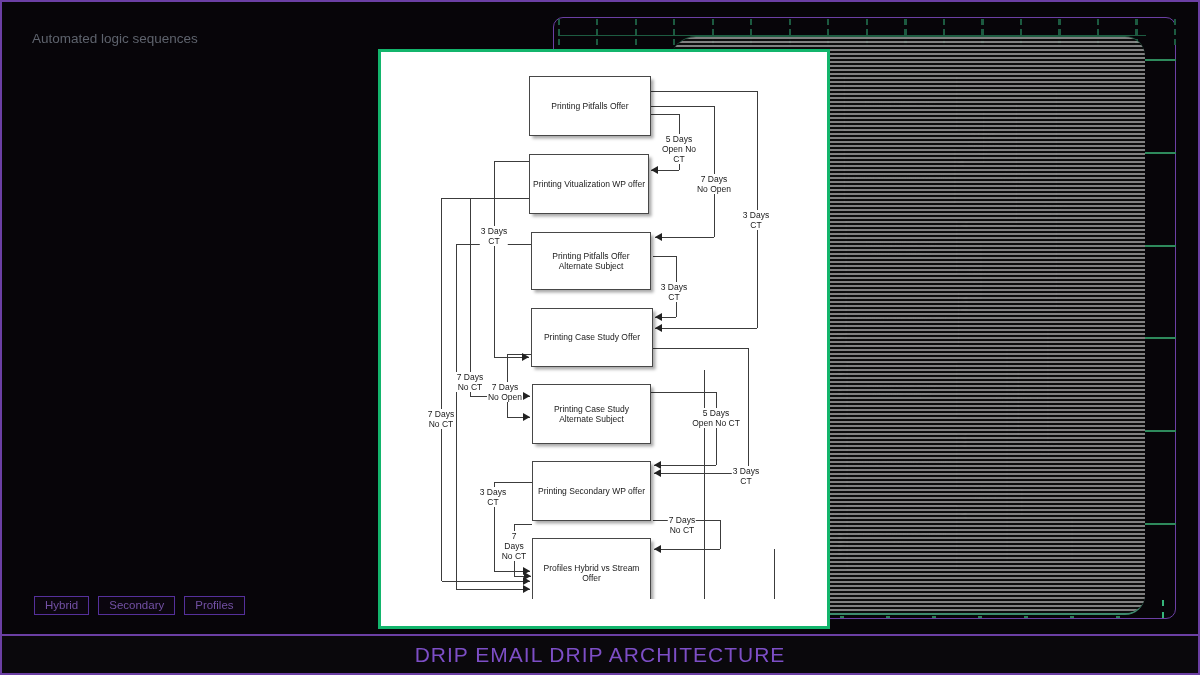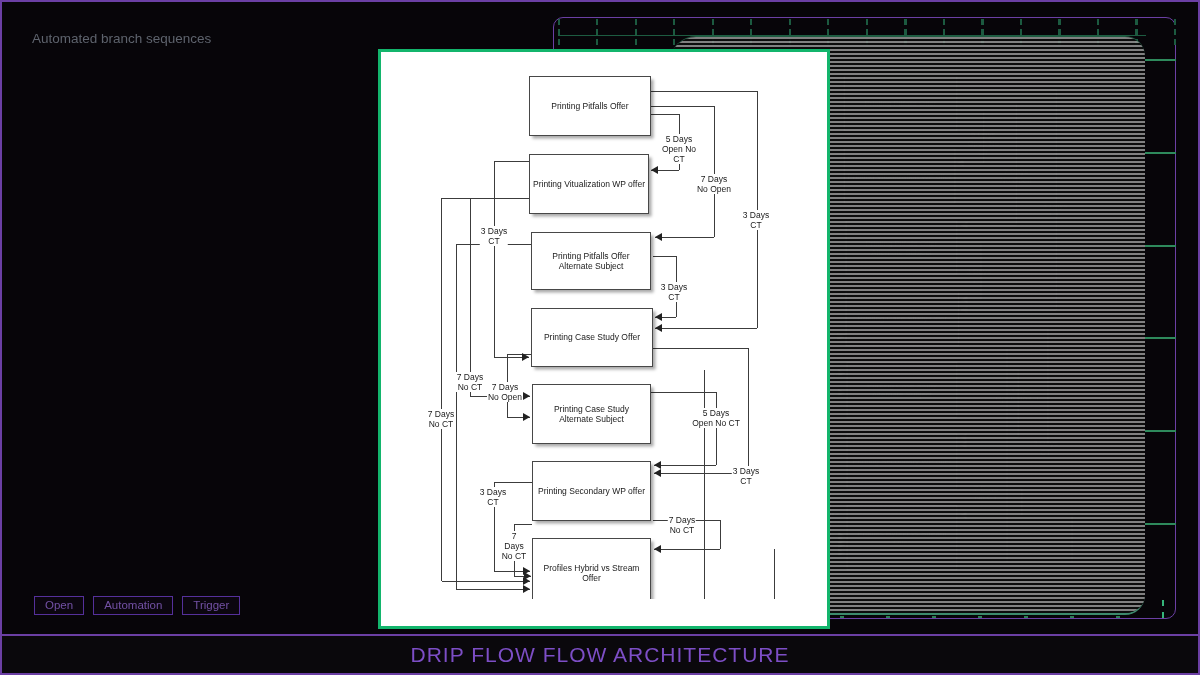--- a/index.html
+++ b/index.html
@@ -58,21 +58,21 @@
   .screen .node{background:transparent;border-color:#333;color:#222;box-shadow:none;}
   .screen .elabel div{background:transparent;color:#222;}
   .screen .ar.l{border-right-color:#2a2a2a;} .screen .ar.r{border-left-color:#2a2a2a;}
 </style>
 </head>
 <body>
 
 <div class="page">
 
   <div class="info" id="info">
-      <div>Automated branch sequences</div>
+      <div>Automated logic sequences</div>
     </div>
 
   <div class="blueprint"></div>
   <div class="ticks-top"></div>
   <div class="screen-topline"></div>
   <div id="accents">
       <div class="accent" style="top: 57px;"></div>
       <div class="accent" style="top: 150px;"></div>
       <div class="accent" style="top: 243px;"></div>
       <div class="accent" style="top: 335px;"></div>
@@ -359,22 +359,22 @@
         </div>
         <div class="elabel" style="left: 131px; top: 477px;">
           <div>7</div>
           <div>Days</div>
           <div>No CT</div>
         </div>
       </div>
   </div>
 
   <div class="tags" id="tags">
-      <div class="chip">Open</div>
-      <div class="chip">Automation</div>
-      <div class="chip">Trigger</div>
+      <div class="chip">Hybrid</div>
+      <div class="chip">Secondary</div>
+      <div class="chip">Profiles</div>
     </div>
 
   <div class="banner">
-    <h1>DRIP FLOW FLOW ARCHITECTURE</h1>
+    <h1>DRIP EMAIL DRIP ARCHITECTURE</h1>
   </div>
 
 </div>
 
 </body></html>

